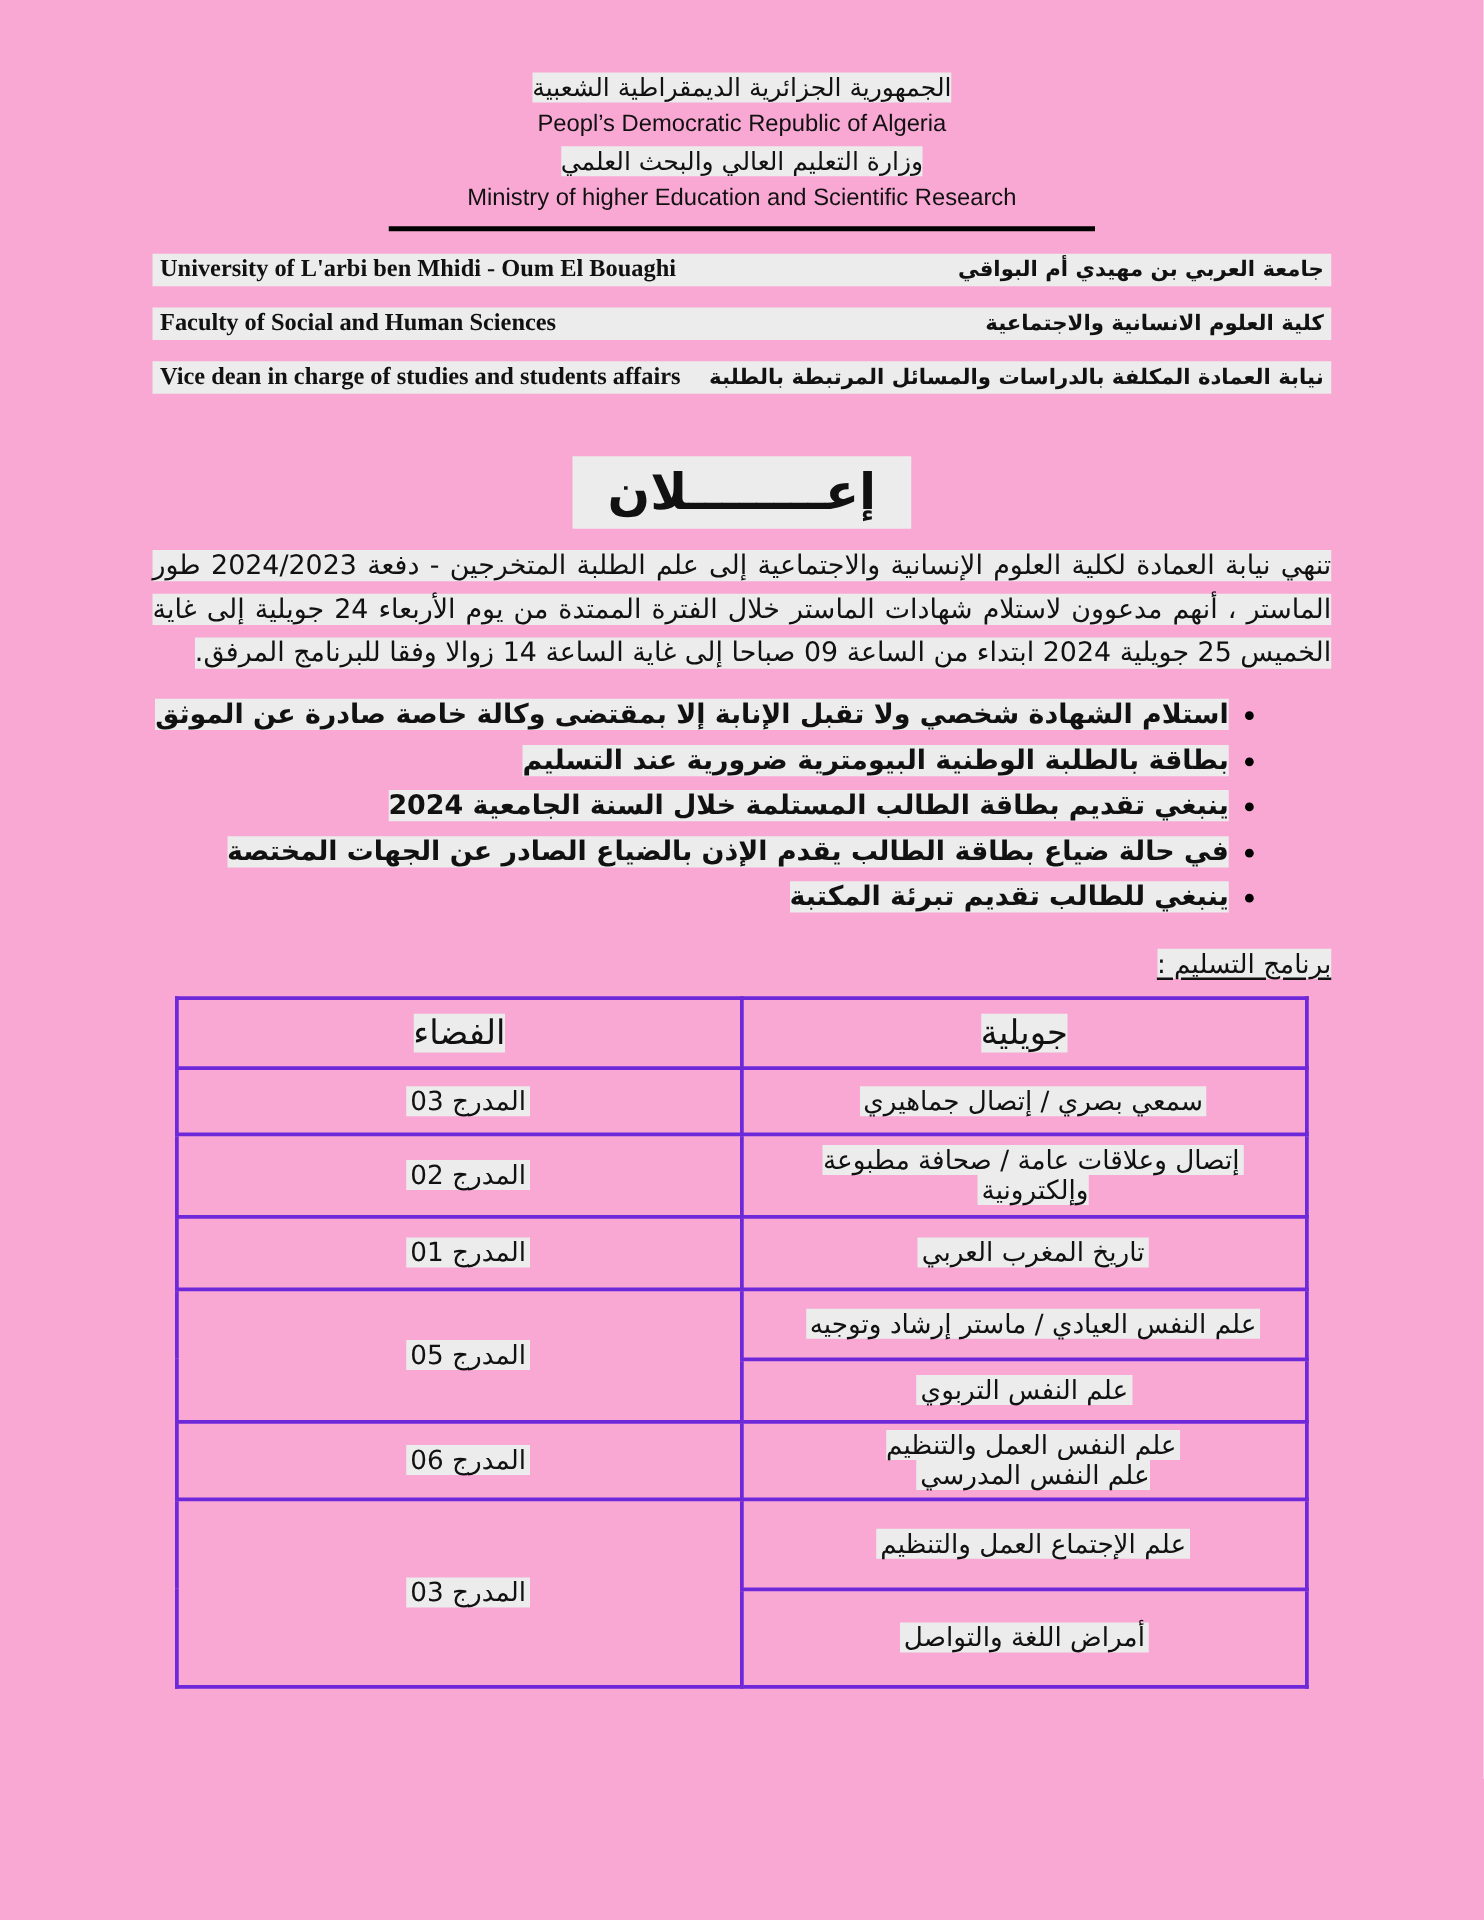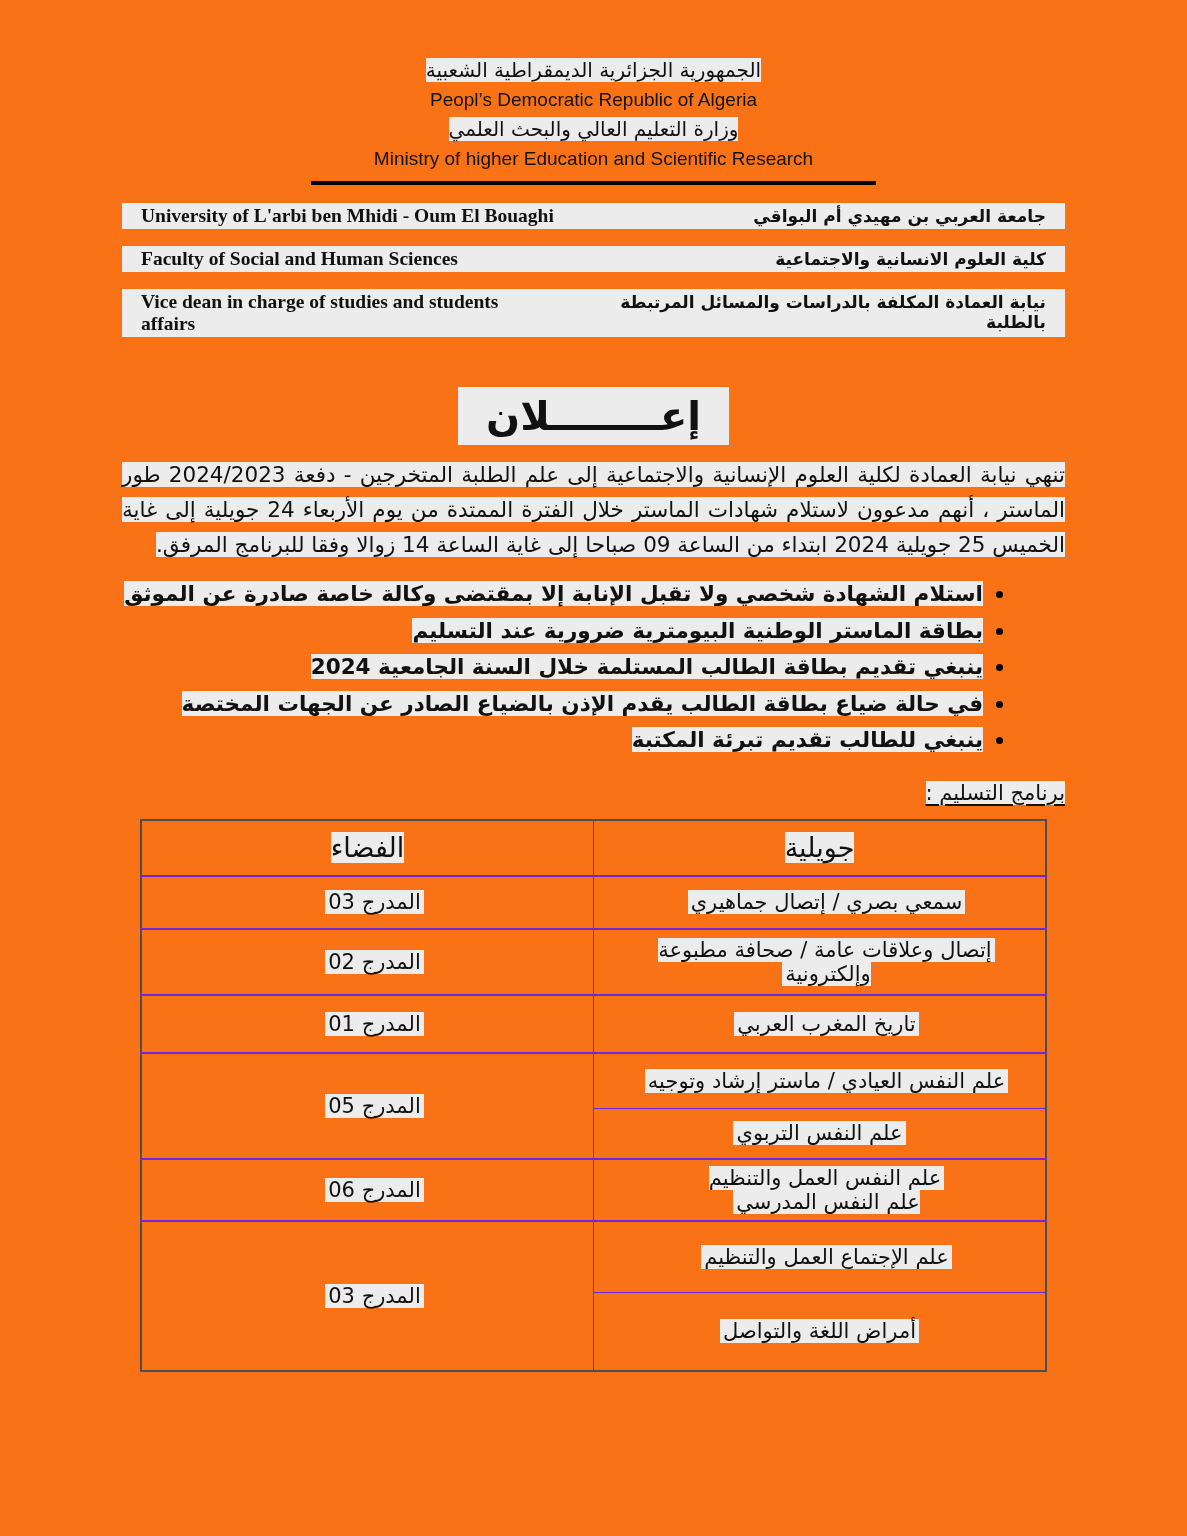--- a/index.html
+++ b/index.html
@@ -1,33 +1,33 @@
 <!DOCTYPE html>
 <html><head>
 <meta charset="utf-8">
 <style>
   html,body { margin:0; padding:0; background:#ffffff; }
   .page {
     width:1187px; height:1536px; box-sizing:border-box;
-    padding:55px 122px 0 122px; background:#f97316; color:#111;
+    padding:55px 122px 0 122px; background:#f9a8d4; color:#111;
     font-family:"DejaVu Sans","Liberation Sans",sans-serif; overflow:hidden;
   }
   .hl { background:#ececec; }
 
   
   .gov-header { text-align:center; }
   .gov-ar { font-size:20px; line-height:30px; direction:rtl; }
   .gov-en { font-size:19px; line-height:29px; font-family:"Liberation Sans",sans-serif; }
   .rule { height:4px; background:#000; width:565px; margin:8px auto 0 auto; }
 
   
   .org { margin-top:18px; }
   .org-row {
     display:flex; justify-content:space-between; align-items:baseline;
-    background:#ececec; padding:2px 19px; margin-bottom:17px;
+    background:#ececec; padding:2px 6px; margin-bottom:17px;
   }
   .org-en { font-family:"Liberation Serif","DejaVu Serif",serif; font-weight:700; font-size:19.5px; }
   .org-ar { font-weight:700; font-size:17px; direction:rtl; }
 
   
   .title-wrap { text-align:center; margin-top:50px; }
   .title {
     display:inline-block; background:#ececec; font-size:40px; font-weight:700;
     padding:4px 28px; line-height:50px;
   }
@@ -46,21 +46,21 @@
   
   .program { direction:rtl; margin-top:22px; font-size:21px; }
   .program .hl { text-decoration:underline; text-underline-offset:4px; }
 
   
   table.schedule {
     border-collapse:collapse; direction:rtl; width:907px;
     margin:14px 18px 0 18px; border:2px solid #4d4d4d; table-layout:fixed;
   }
   table.schedule th, table.schedule td {
-    border:1px solid #6d28d9; text-align:center; vertical-align:middle; padding:2px 10px;
+    border:3px solid #6d28d9; text-align:center; vertical-align:middle; padding:2px 10px;
   }
   tr.thick > th, tr.thick > td { border-top-width:2px;padding-left:24px; }
   th.colhead { font-size:27px; font-weight:400; }
   td.cell { font-size:21px; }
   td .hl { white-space:pre-line; padding:0 3px; }
   .rh-h  { height:56px; }
   .rh-1  { height:53px; }
   .rh-2  { height:66px; }
   .rh-3  { height:58px; }
   .rh-4a { height:56px; }
@@ -99,21 +99,21 @@
   </div>
 
   <div class="title-wrap">
     <span class="title">إعــــــــلان</span>
   </div>
 
   <p class="intro"><span class="hl">تنهي نيابة العمادة لكلية العلوم الإنسانية والاجتماعية إلى علم الطلبة المتخرجين - دفعة 2024/2023 طور الماستر ، أنهم مدعوون لاستلام شهادات الماستر خلال الفترة الممتدة من يوم الأربعاء 24 جويلية إلى غاية الخميس 25 جويلية 2024 ابتداء من الساعة 09 صباحا إلى غاية الساعة 14 زوالا وفقا للبرنامج المرفق.</span></p>
 
   <ul class="bullets">
     <li><span class="hl">استلام الشهادة شخصي ولا تقبل الإنابة إلا بمقتضى وكالة خاصة صادرة عن الموثق</span></li>
-    <li><span class="hl">بطاقة الماستر الوطنية البيومترية ضرورية عند التسليم</span></li>
+    <li><span class="hl">بطاقة بالطلبة الوطنية البيومترية ضرورية عند التسليم</span></li>
     <li><span class="hl">ينبغي تقديم بطاقة الطالب المستلمة خلال السنة الجامعية 2024</span></li>
     <li><span class="hl">في حالة ضياع بطاقة الطالب يقدم الإذن بالضياع الصادر عن الجهات المختصة</span></li>
     <li><span class="hl">ينبغي للطالب تقديم تبرئة المكتبة</span></li>
   </ul>
 
   <div class="program"><span class="hl">برنامج التسليم :</span></div>
 
   <table class="schedule">
     <tbody>
       <tr class="rh-h">

